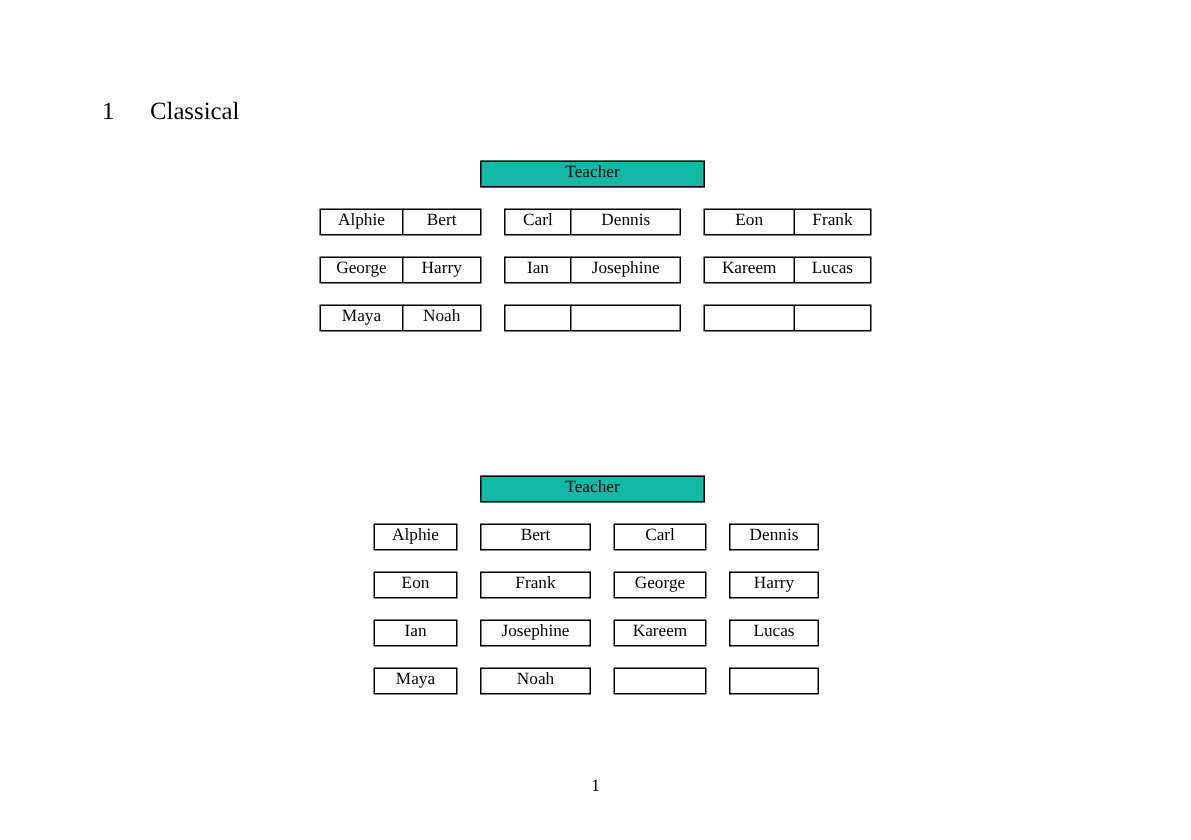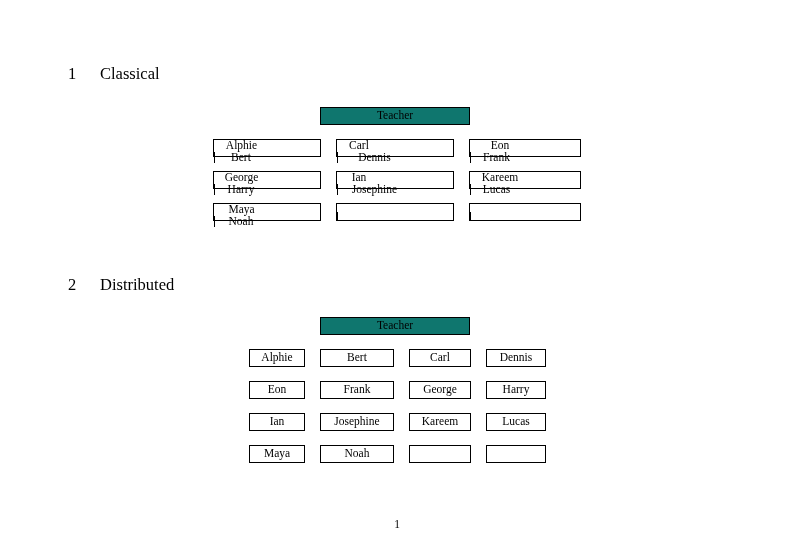--- a/index.html
+++ b/index.html
@@ -38,21 +38,20 @@
   #heading-distributed { left: 68px; top: 275px; }
 
   
   .node-row {
     position: absolute;
     display: flex;
     height: 18px;
     border: 1px solid #000000;
     box-sizing: border-box;
     background: #ffffff;
-    flex-direction: column;
   }
   .cell {
     display: flex;
     align-items: center;
     justify-content: center;
     font-size: 11.5px;
     line-height: 1;
     box-sizing: border-box;
     padding: 0 4px;
     white-space: nowrap;
@@ -63,21 +62,21 @@
   }
 
   
   .teacher-box {
     position: absolute;
     left: 320px;
     width: 150px;
     height: 18px;
     border: 1px solid #000000;
     box-sizing: border-box;
-    background: #0f766e;
+    background: #14b8a6;
     display: flex;
     align-items: center;
     justify-content: center;
     font-size: 11.5px;
     line-height: 1;
     white-space: nowrap;
   }
   #teacher-classical { top: 107px; }
   #teacher-distributed { top: 317px; }
 
@@ -167,23 +166,20 @@
   </div>
   <div class="node-row grp-right row-c2">
     <div class="cell">Kareem</div>
     <div class="cell">Lucas</div>
   </div>
   <div class="node-row grp-right row-c3">
     <div class="cell"></div>
     <div class="cell"></div>
   </div>
 
-  <div class="section-heading" id="heading-distributed">
-    <span class="sec-num">2</span><span>Distributed</span>
-  </div>
 
   <div class="teacher-box" id="teacher-distributed">
     <span>Teacher</span>
   </div>
 
   <div class="node-row single col-1 row-d1">
     <div class="cell">Alphie</div>
   </div>
   <div class="node-row single col-2 row-d1">
     <div class="cell">Bert</div>

